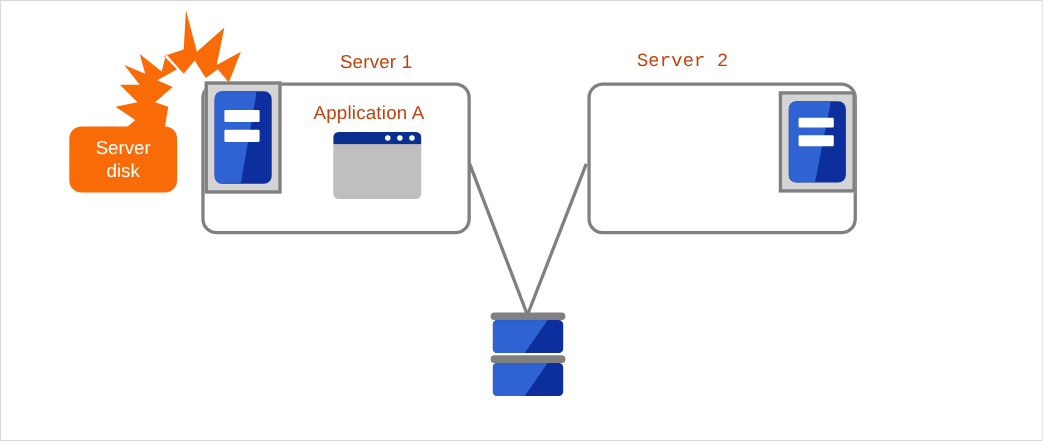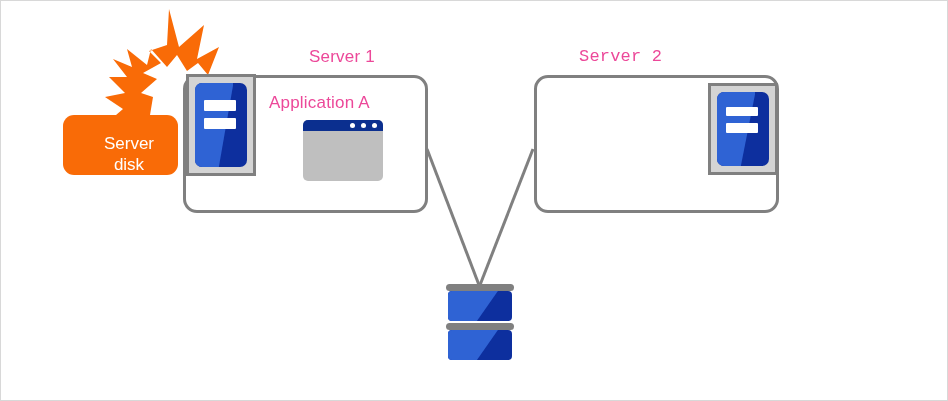--- a/index.html
+++ b/index.html
@@ -7,21 +7,21 @@
     position:relative;
     width:948px;height:401px;
     background:#ffffff;
     border:1px solid #d8d8d8;
     box-sizing:border-box;
     overflow:hidden;
     font-family:"Liberation Sans", sans-serif;
   }
   .lbl{
     position:absolute;
-    color:#ec4899;
+    color:#c2410c;
     font-size:17px;
     line-height:20px;
     white-space:nowrap;
     letter-spacing:0.2px;
   }
   
   .server-box{
     position:absolute;
     border:3px solid #808080;
     border-radius:14px;
@@ -88,22 +88,21 @@
     position:absolute;
     background:#f96b07;
     border-radius:11px;
     color:#ffffff;
     font-size:17px;
     line-height:21px;
     text-align:center;
     display:flex;
     flex-direction:column;
     align-items:center;
-    justify-content:flex-end;
-    padding-left:17px;
+    justify-content:center;
   }
 
   
   .disk-wrap{position:absolute;}
   .disk-bar{
     position:absolute;
     left:0;
     width:100%;
     height:7px;
     background:#808080;
@@ -155,21 +154,21 @@
 
   <div class="server-box" style="left:182px;top:74px;width:245px;height:138px;"></div>
 
   <div class="srv-icon" style="left:185px;top:73px;width:70px;height:102px;">
     <div class="body">
       <div class="bar b1"></div>
       <div class="bar b2"></div>
     </div>
   </div>
 
-  <div class="lbl" style="left:268px;top:92px;">Application A</div>
+  <div class="lbl" style="left:284px;top:92px;">Application A</div>
 
   <div class="app-win" style="left:302px;top:119px;width:80px;height:61px;">
     <div class="titlebar">
       <span class="dot" style="right:6px;"></span>
       <span class="dot" style="right:17px;"></span>
       <span class="dot" style="right:28px;"></span>
     </div>
   </div>
 
   <div class="lbl" style="left:578px;top:46px;font-family:Liberation Mono, monospace;">Server 2</div>

